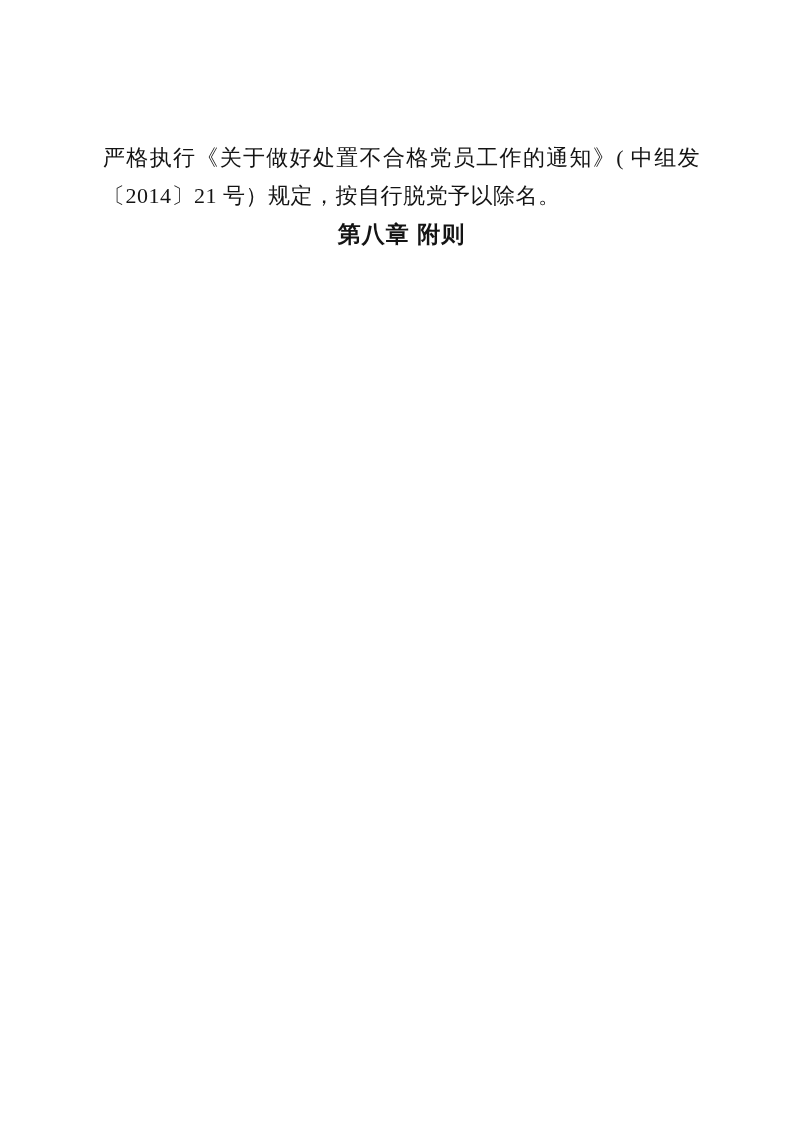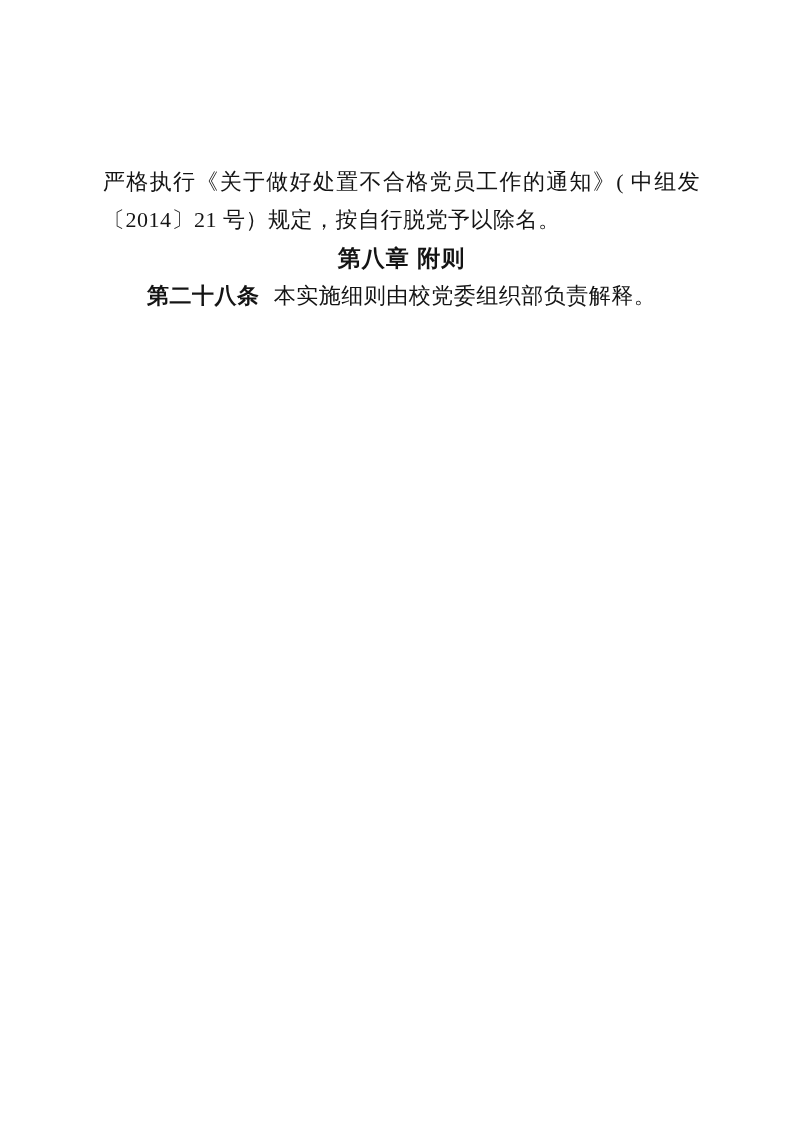--- a/index.html
+++ b/index.html
@@ -8,21 +8,20 @@
     background: #ffffff;
   }
   .page {
     position: relative;
     width: 794px;
     height: 800px;
     background: #ffffff;
     overflow: hidden;
     font-family: "Liberation Serif", "DejaVu Serif", serif;
     color: #141414;
-    margin-top: 24px;
   }
   .text-block {
     position: absolute;
     top: 139px;
     left: 103px;
     width: 597px;
   }
   .para {
     margin: 0;
     font-size: 22px;
@@ -60,19 +59,18 @@
 </head>
 <body>
 
 <div class="page">
   <div class="text-block">
 
     <p class="para">严格执行《关于做好处置不合格党员工作的通知》( 中组发〔2014〕21 号）规定，按自行脱党予以除名。</p>
 
     <h2 class="chapter">第八章 附则</h2>
 
-    <p class="para indent"><span class="term">第二十八条</span><span>本实施细则由校党委组织部负责解释。</span></p>
 
 
   </div>
 
   <div class="footer-pagenum">- 11 -</div>
 </div>
 
 </body></html>

